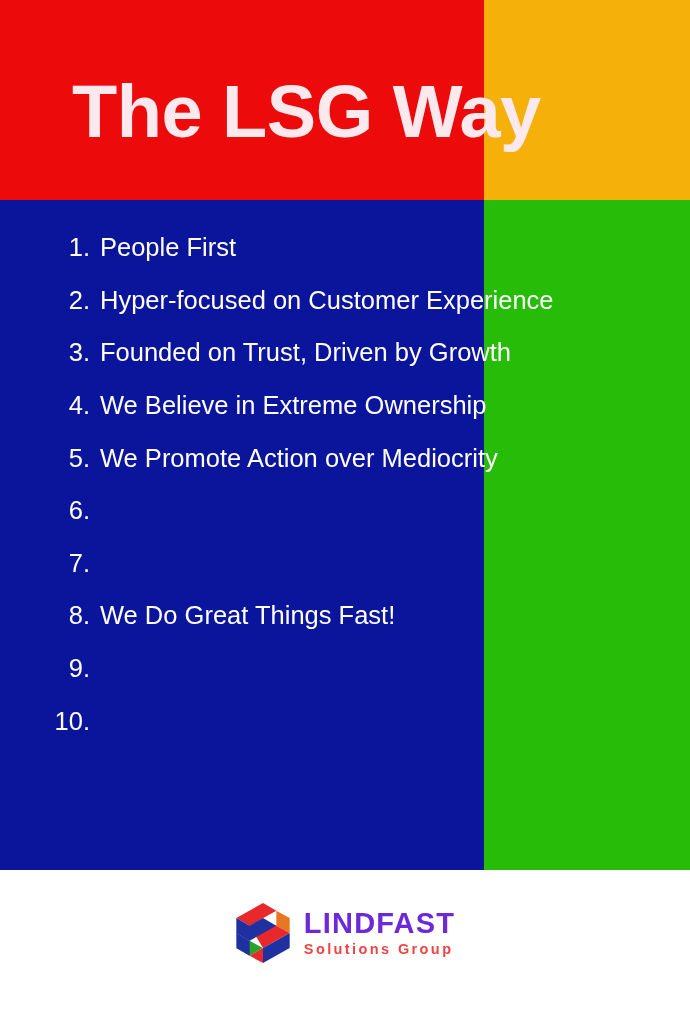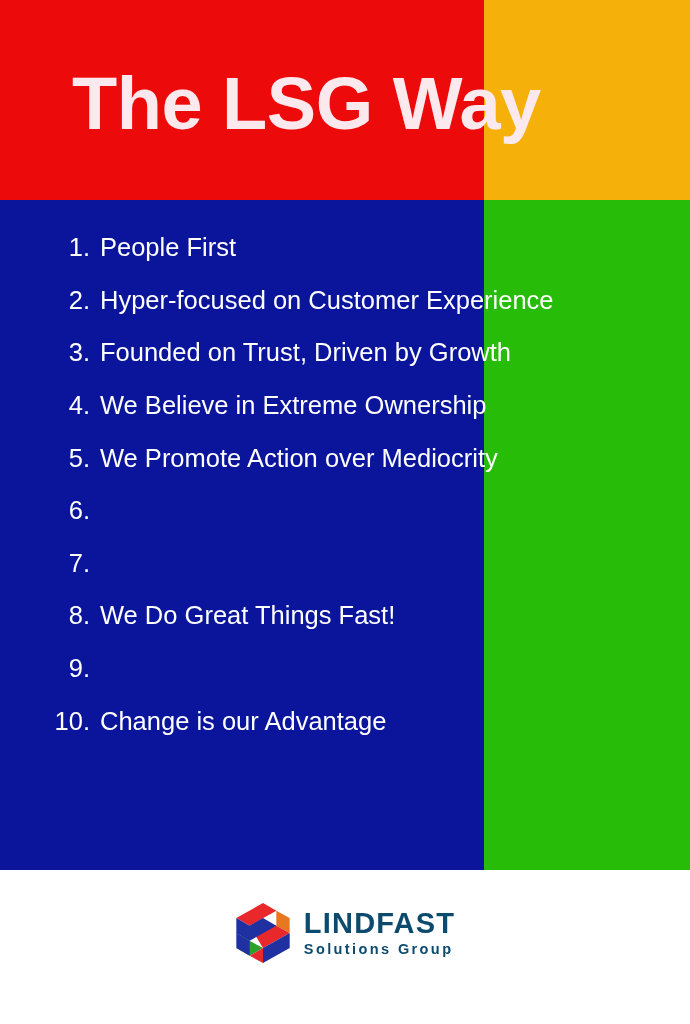--- a/index.html
+++ b/index.html
@@ -28,21 +28,21 @@
   }
   #quad-red    { left: 0;     top: 0;   width: 484px; height: 200px; background: #ED0A0A; }
   #quad-yellow { left: 484px; top: 0;   width: 206px; height: 200px; background: #F5B10A; }
   #quad-blue   { left: 0;     top: 200px; width: 484px; height: 670px; background: #0A159B; }
   #quad-green  { left: 484px; top: 200px; width: 206px; height: 670px; background: #26BC07; }
 
   
   #title {
     position: absolute;
     left: 0;
-    top: 4px;
+    top: 12px;
     width: 690px;
     height: 200px;
     display: flex;
     align-items: center;
     pointer-events: none;
   }
   #title-text {
     margin-left: 72px;
     font-size: 74px;
     font-weight: 700;
@@ -105,28 +105,28 @@
   #logo-wordmark {
     display: flex;
     flex-direction: column;
     align-items: flex-start;
     line-height: 1;
   }
   #logo-name {
     font-size: 29px;
     font-weight: 700;
     letter-spacing: 1.2px;
-    color: #0c4a6e;
+    color: #6d28d9;
   }
   #logo-tagline {
     margin-top: 4px;
     font-size: 14.5px;
     font-weight: 700;
     letter-spacing: 2.4px;
-    color: #0c4a6e;
+    color: #ef4444;
   }
 </style>
 </head>
 <body>
 
 <div id="poster">
 
   <div class="quad" id="quad-red"></div>
   <div class="quad" id="quad-yellow"></div>
   <div class="quad" id="quad-blue"></div>
@@ -175,21 +175,20 @@
       <span class="value-num">8.</span>
       <span class="value-label">We Do Great Things Fast!</span>
     </div>
 
     <div class="value-row">
       <span class="value-num">9.</span>
     </div>
 
     <div class="value-row">
       <span class="value-num">10.</span>
-      <span class="value-label">Change is our Advantage</span>
     </div>
 
 
   </div>
 
   <div id="footer">
     <div id="logo">
 
       <svg id="logo-mark" viewBox="0 0 100 108">
 

